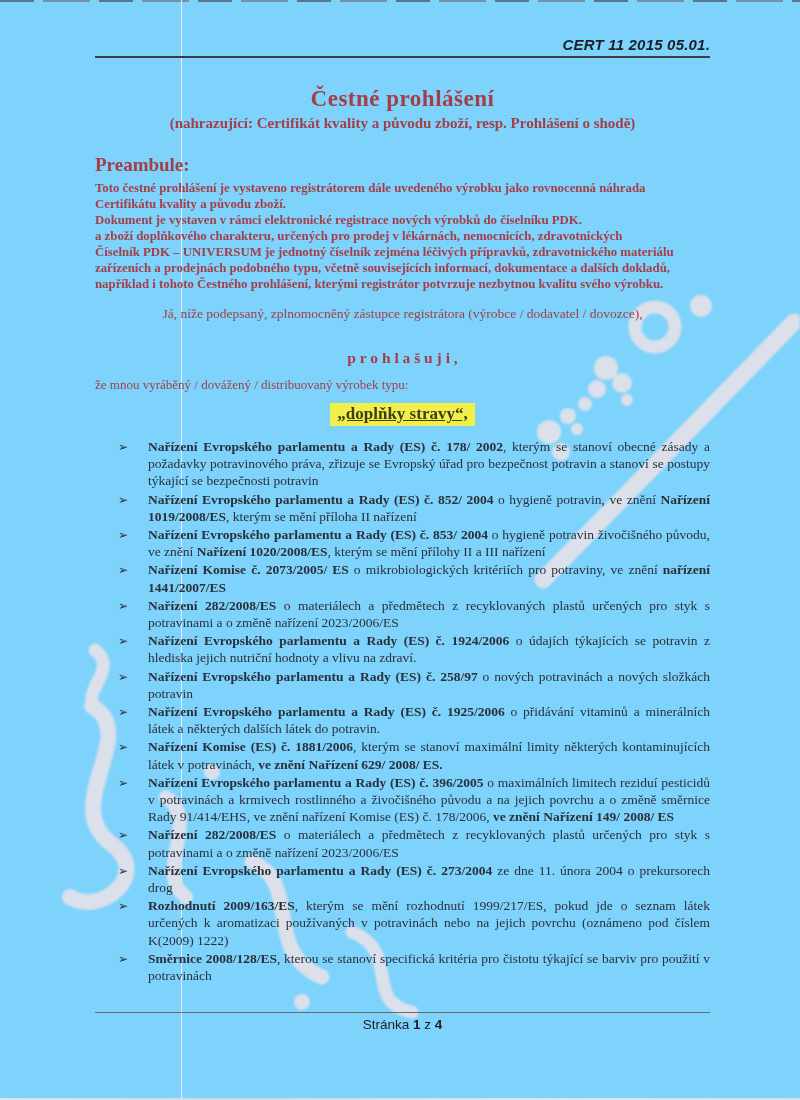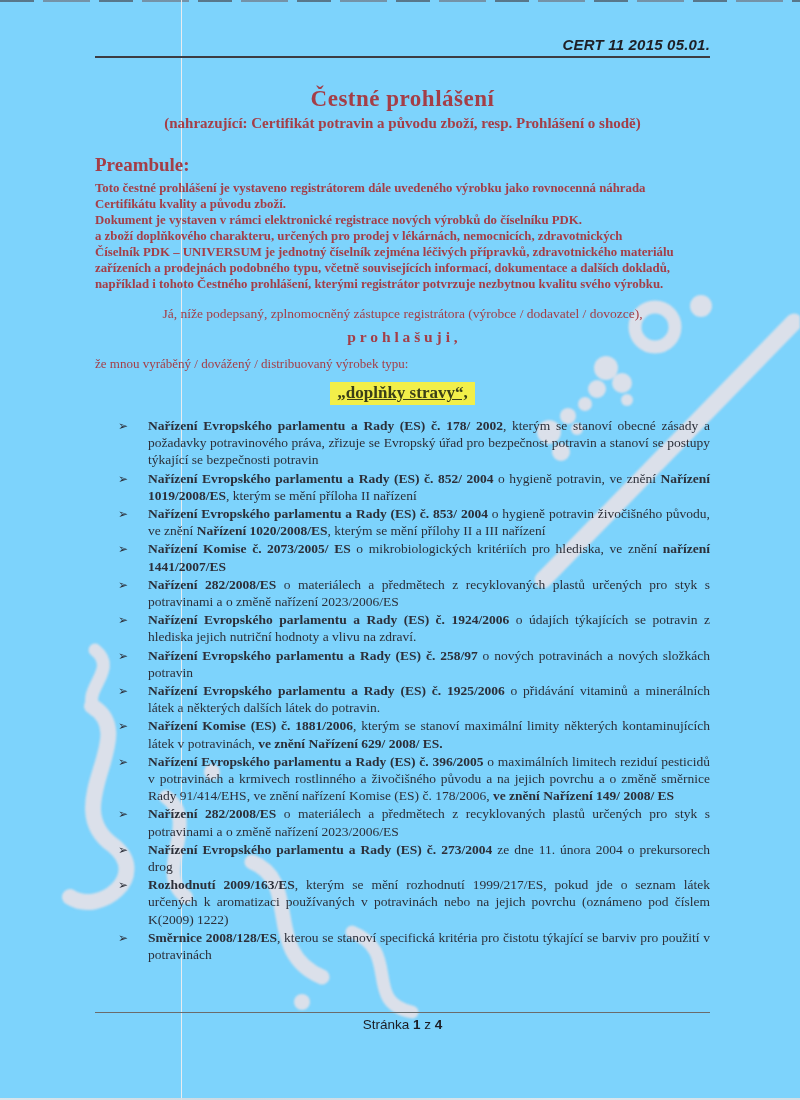--- a/index.html
+++ b/index.html
@@ -28,21 +28,21 @@
   .content{position:absolute;left:95px;top:0;width:615px;z-index:2;}
   .cert-code{margin-top:36px;text-align:right;font-family:"Liberation Sans",sans-serif;
     font-style:italic;font-weight:bold;font-size:15px;color:#1e1f26;letter-spacing:.2px;}
   .header-rule{margin-top:3px;border-top:2px solid #3c3c42;height:0;}
   .title{margin-top:28px;text-align:center;font-size:23px;font-weight:bold;color:var(--accent);letter-spacing:.5px;}
   .subtitle{margin-top:3px;text-align:center;font-size:15px;font-weight:bold;color:var(--accent);}
   .pre-head{margin-top:22px;font-size:19px;font-weight:bold;color:var(--accent);}
   .pre-lines{margin-top:4px;}
   .pre-line{font-size:12.8px;font-weight:bold;line-height:16px;color:var(--accent);white-space:nowrap;}
   .declarer{margin-top:14px;text-align:center;font-size:13.5px;color:var(--accent);}
-  .verb{margin-top:6px;text-align:center;font-size:15.5px;font-weight:bold;color:var(--accent);}
+  .verb{margin-top:27px;text-align:center;font-size:15.5px;font-weight:bold;color:var(--accent);}
   .product-intro{margin-top:10px;font-size:13px;color:var(--accent);}
   .hl-row{margin-top:10px;text-align:center;}
   .highlight{display:inline-block;background:var(--hl-bg);color:var(--hl-text);
     font-size:17px;font-weight:bold;text-decoration:underline;padding:1px 7px 2px 7px;}
   .req-intro{margin-top:11px;font-size:14px;color:var(--ink);}
   .reg-list{margin:12px 0 0 53px;padding:0;list-style:none;width:562px;}
   .reg-item{position:relative;font-size:13.5px;line-height:17.2px;text-align:justify;
     text-align-last:left;color:var(--ink);margin:0 0 1px 0;}
   .reg-item .bullet{position:absolute;left:-30px;top:1px;font-family:"DejaVu Sans",sans-serif;
     font-size:12px;color:var(--ink);}
@@ -83,21 +83,21 @@
       <circle cx="212" cy="772" r="8" stroke="none"></circle>
       <circle cx="302" cy="1002" r="8" stroke="none"></circle>
     </g>
   </svg>
 
   <div class="content">
     <div class="cert-code">CERT 11 2015 05.01.</div>
     <div class="header-rule"></div>
 
     <div class="title">Čestné prohlášení</div>
-    <div class="subtitle">(nahrazující: Certifikát potravin a původu zboží, resp. Prohlášení o shodě)</div>
+    <div class="subtitle">(nahrazující: Certifikát kvality a původu zboží, resp. Prohlášení o shodě)</div>
 
     <div class="pre-head">Preambule:</div>
     <div class="pre-lines">
         <div class="pre-line">Toto čestné prohlášení je vystaveno registrátorem dále uvedeného výrobku jako rovnocenná náhrada</div>
         <div class="pre-line">Certifikátu kvality a původu zboží.</div>
         <div class="pre-line">Dokument je vystaven v rámci elektronické registrace nových výrobků do číselníku PDK.</div>
         <div class="pre-line">a zboží doplňkového charakteru, určených pro prodej v lékárnách, nemocnicích, zdravotnických</div>
         <div class="pre-line">Číselník PDK – UNIVERSUM je jednotný číselník zejména léčivých přípravků, zdravotnického materiálu</div>
         <div class="pre-line">zařízeních a prodejnách podobného typu, včetně souvisejících informací, dokumentace a dalších dokladů,</div>
         <div class="pre-line">například i tohoto Čestného prohlášení, kterými registrátor potvrzuje nezbytnou kvalitu svého výrobku.</div>
@@ -109,21 +109,21 @@
 
     <div class="hl-row">
       <span class="highlight">„doplňky stravy“,</span>
     </div>
 
 
     <ul class="reg-list">
         <li class="reg-item"><span class="bullet">➢</span><span class="b">Nařízení Evropského parlamentu a Rady (ES) č. 178/ 2002</span><span>, kterým se stanoví obecné zásady a požadavky potravinového práva, zřizuje se Evropský úřad pro bezpečnost potravin a stanoví se postupy týkající se bezpečnosti potravin</span></li>
         <li class="reg-item"><span class="bullet">➢</span><span class="b">Nařízení Evropského parlamentu a Rady (ES) č. 852/ 2004</span><span> o hygieně potravin, ve znění </span><span class="b">Nařízení 1019/2008/ES</span><span>, kterým se mění příloha II nařízení</span></li>
         <li class="reg-item"><span class="bullet">➢</span><span class="b">Nařízení Evropského parlamentu a Rady (ES) č. 853/ 2004</span><span> o hygieně potravin živočišného původu, ve znění </span><span class="b">Nařízení 1020/2008/ES</span><span>, kterým se mění přílohy II a III nařízení</span></li>
-        <li class="reg-item"><span class="bullet">➢</span><span class="b">Nařízení Komise č. 2073/2005/ ES</span><span> o mikrobiologických kritériích pro hlediska, ve znění </span><span class="b">nařízení 1441/2007/ES</span></li>
+        <li class="reg-item"><span class="bullet">➢</span><span class="b">Nařízení Komise č. 2073/2005/ ES</span><span> o mikrobiologických kritériích pro potraviny, ve znění </span><span class="b">nařízení 1441/2007/ES</span></li>
         <li class="reg-item"><span class="bullet">➢</span><span class="b">Nařízení 282/2008/ES</span><span> o materiálech a předmětech z recyklovaných plastů určených pro styk s potravinami a o změně nařízení 2023/2006/ES</span></li>
         <li class="reg-item"><span class="bullet">➢</span><span class="b">Nařízení Evropského parlamentu a Rady (ES) č. 1924/2006</span><span>  o údajích týkajících se potravin z hlediska jejich nutriční hodnoty a vlivu na zdraví.</span></li>
         <li class="reg-item"><span class="bullet">➢</span><span class="b">Nařízení Evropského parlamentu a Rady (ES) č. 258/97</span><span> o nových potravinách a nových složkách potravin</span></li>
         <li class="reg-item"><span class="bullet">➢</span><span class="b">Nařízení Evropského parlamentu a Rady (ES) č. 1925/2006</span><span>  o přidávání vitaminů a minerálních látek a některých dalších látek do potravin.</span></li>
         <li class="reg-item"><span class="bullet">➢</span><span class="b">Nařízení Komise (ES) č. 1881/2006</span><span>, kterým se stanoví maximální limity některých kontaminujících látek v potravinách, </span><span class="b">ve znění Nařízení 629/ 2008/ ES.</span></li>
         <li class="reg-item"><span class="bullet">➢</span><span class="b">Nařízení Evropského parlamentu a Rady (ES) č. 396/2005</span><span> o maximálních limitech reziduí pesticidů v potravinách a krmivech rostlinného a živočišného původu a na jejich povrchu a o změně směrnice Rady 91/414/EHS, ve znění nařízení Komise (ES) č. 178/2006, </span><span class="b">ve znění Nařízení 149/ 2008/ ES</span></li>
         <li class="reg-item"><span class="bullet">➢</span><span class="b">Nařízení 282/2008/ES</span><span> o materiálech a předmětech z recyklovaných plastů určených pro styk s potravinami a o změně nařízení 2023/2006/ES</span></li>
         <li class="reg-item"><span class="bullet">➢</span><span class="b">Nařízení Evropského parlamentu a Rady (ES) č. 273/2004</span><span> ze dne 11. února 2004 o prekursorech drog</span></li>
         <li class="reg-item"><span class="bullet">➢</span><span class="b">Rozhodnutí 2009/163/ES</span><span>, kterým se mění rozhodnutí 1999/217/ES, pokud jde o seznam látek určených k aromatizaci používaných v potravinách nebo na jejich povrchu (oznámeno pod číslem K(2009) 1222)</span></li>
         <li class="reg-item"><span class="bullet">➢</span><span class="b">Směrnice 2008/128/ES</span><span>, kterou se stanoví specifická kritéria pro čistotu týkající se barviv pro použití v potravinách</span></li>

